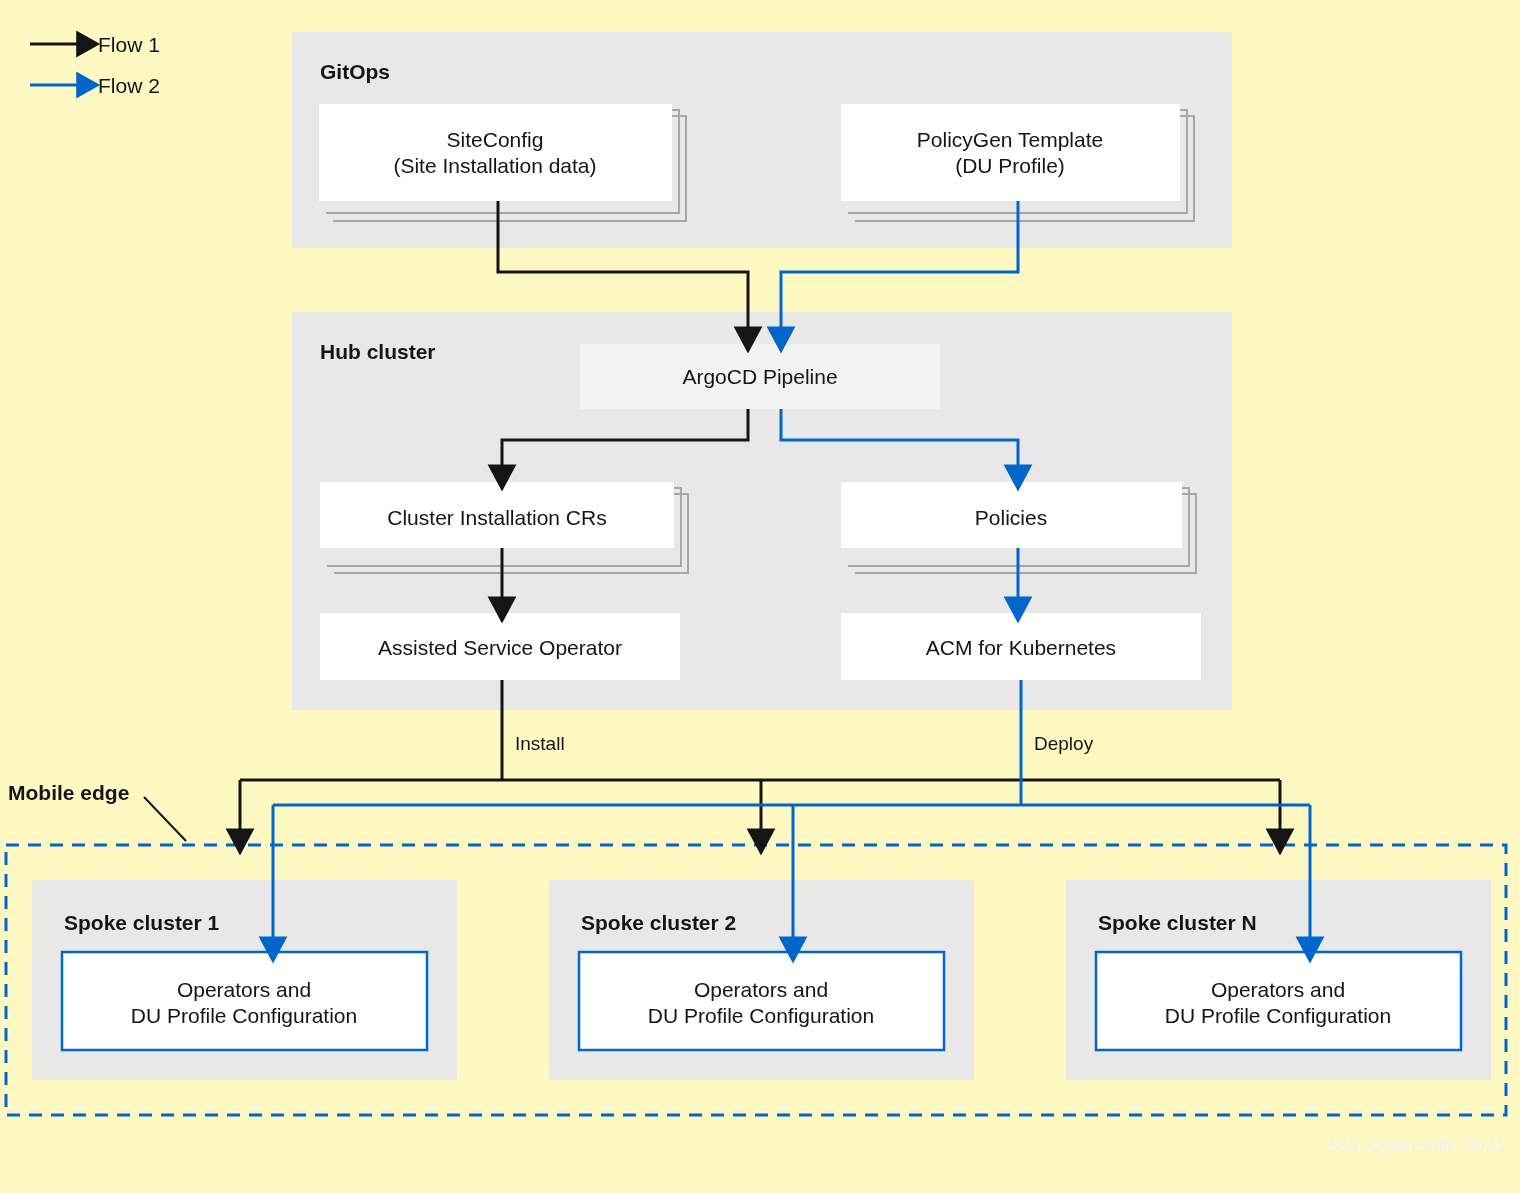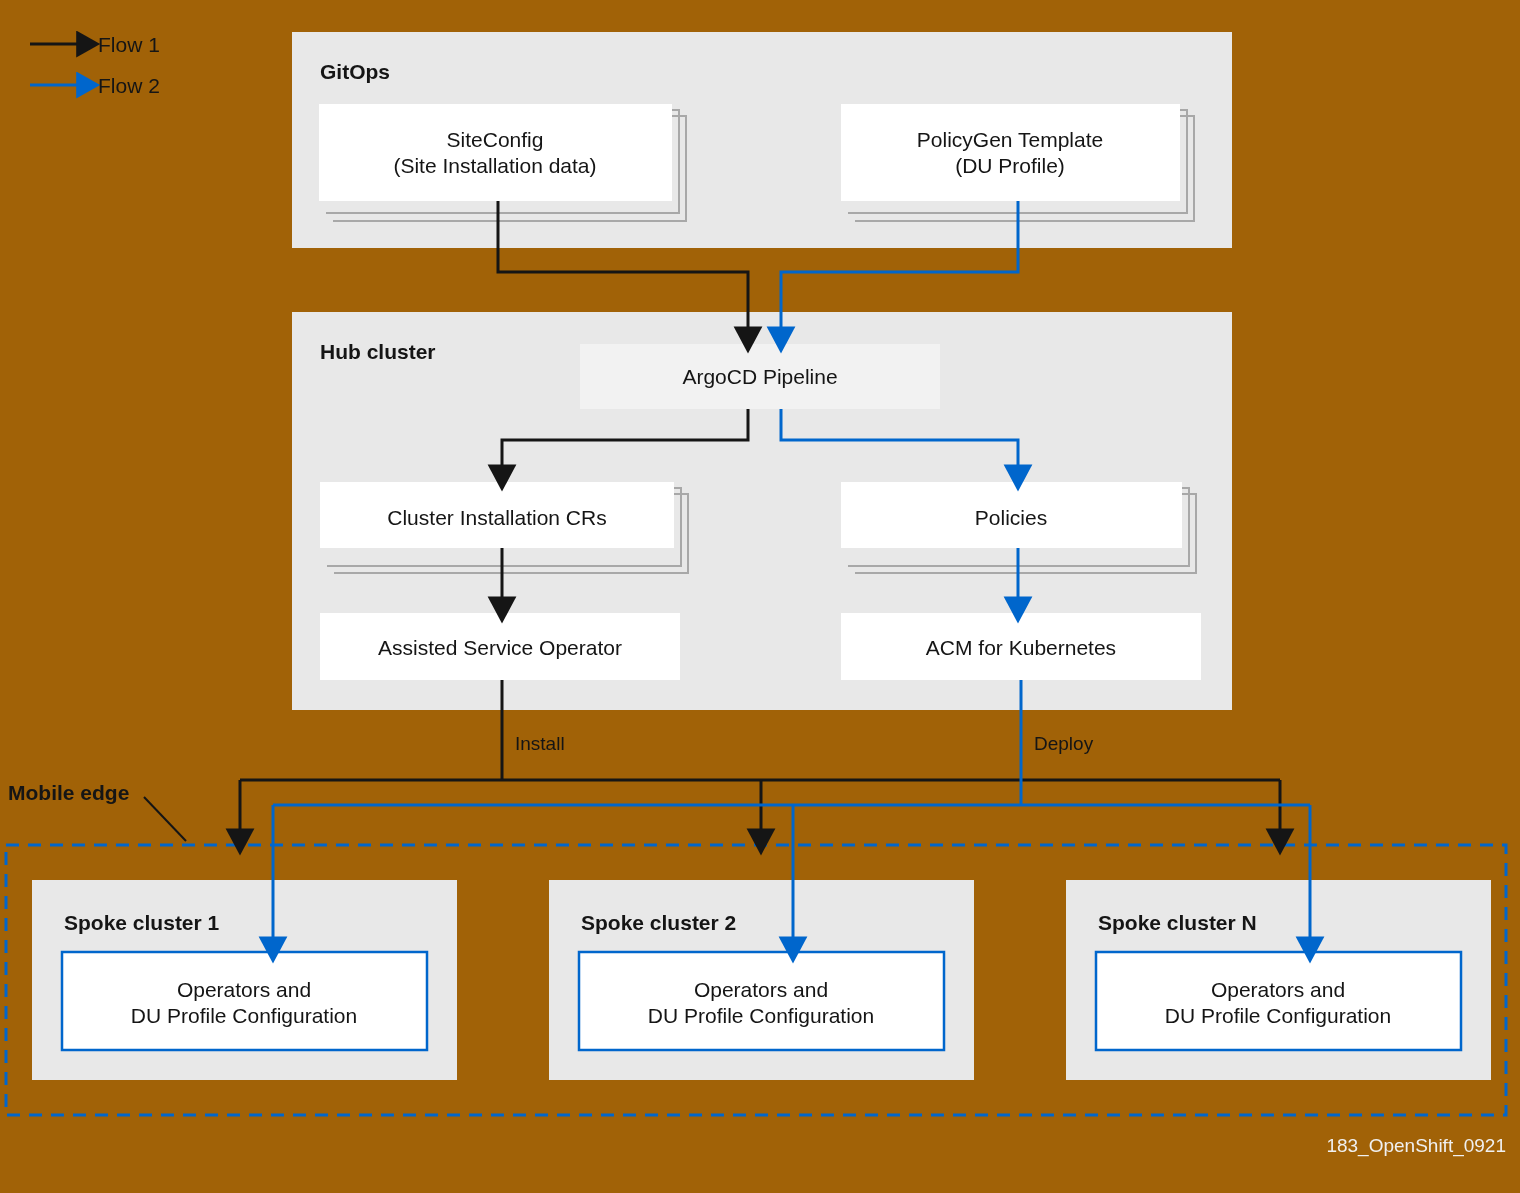--- a/index.html
+++ b/index.html
@@ -7,21 +7,21 @@
     padding: 0;
     background: #ffffff;
   }
   body {
     font-family: "Liberation Sans", sans-serif;
   }
   #stage {
     position: relative;
     width: 1520px;
     height: 1193px;
-    background: #a16207;
+    background: #fef9c3;
     overflow: hidden;
   }
   #stage svg {
     position: absolute;
     top: 0;
     left: 0;
     width: 1520px;
     height: 1193px;
   }
   text {

